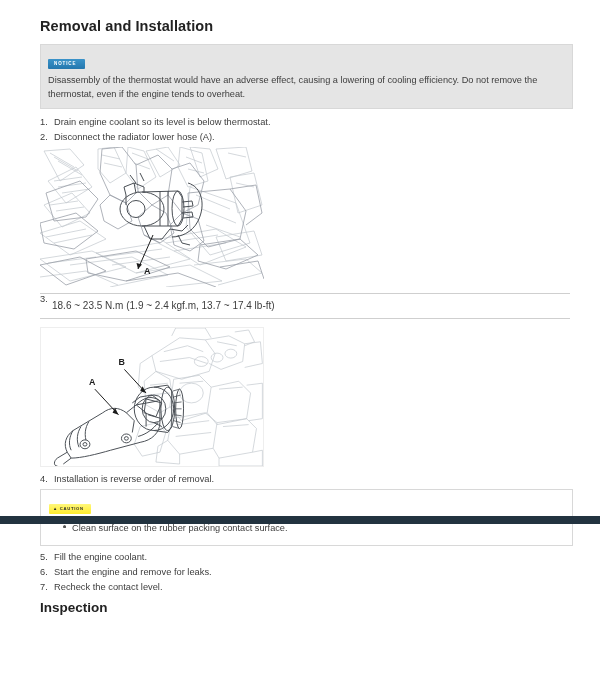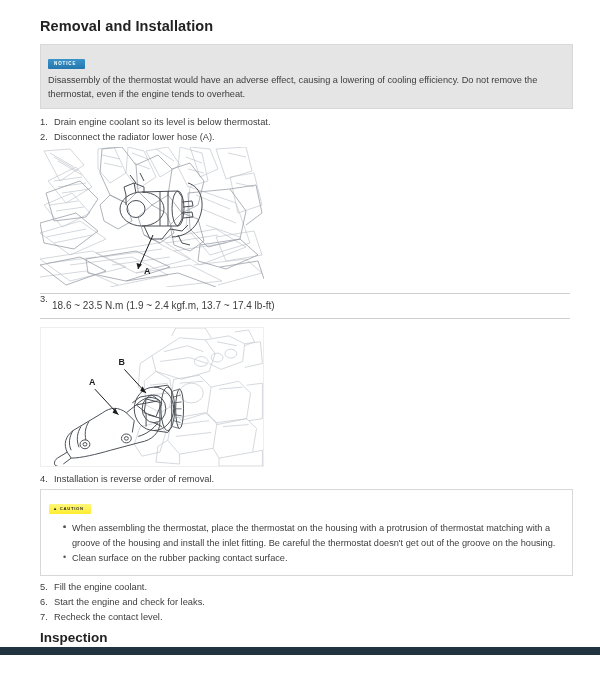--- a/index.html
+++ b/index.html
@@ -11,21 +11,21 @@
     font-family: "Liberation Sans", sans-serif;
     color: #3a3a3a;
     overflow: hidden;
     position: relative;
   }
 
   .page {
     position: absolute;
     left: 0; top: 0;
     width: 600px;
-    height: 655px;
+    height: 524px;
     background: #fff;
     padding: 3px;
   }
 
   .content {
     position: absolute;
     left: 40px;
     top: 18px;
     width: 533px;
   }
@@ -416,31 +416,31 @@
     <ol class="steps">
       <li>
         <span class="num">4.</span><span>Installation is reverse order of removal.</span>
       </li>
     </ol>
 
     <div class="caution-box">
       <span class="badge-caution">▲&nbsp;<span>CAUTION</span></span>
       <ul class="caution-list">
         <li><span class="bullet">•</span></li>
-        <li><span class="bullet">•</span><span>When assembling the thermostat, place the thermostat on the housing with a protrusion of thermostat matching with a groove of the housing and install the inlet fitting. Be careful the thermostat doesn't get out of the groove on the housing.</span></li>
+        <li><span class="bullet">•</span></li>
         <li><span class="bullet">•</span><span>Clean surface on the rubber packing contact surface.</span></li>
       </ul>
     </div>
 
     <ol class="steps">
       <li>
         <span class="num">5.</span><span>Fill the engine coolant.</span>
       </li>
       <li>
-        <span class="num">6.</span><span>Start the engine and check for leaks.</span>
+        <span class="num">6.</span><span>Start the engine and remove for leaks.</span>
       </li>
       <li>
         <span class="num">7.</span><span>Recheck the contact level.</span>
       </li>
     </ol>
 
     <h2 class="sub-title">Inspection</h2>
 
   </div>
 

